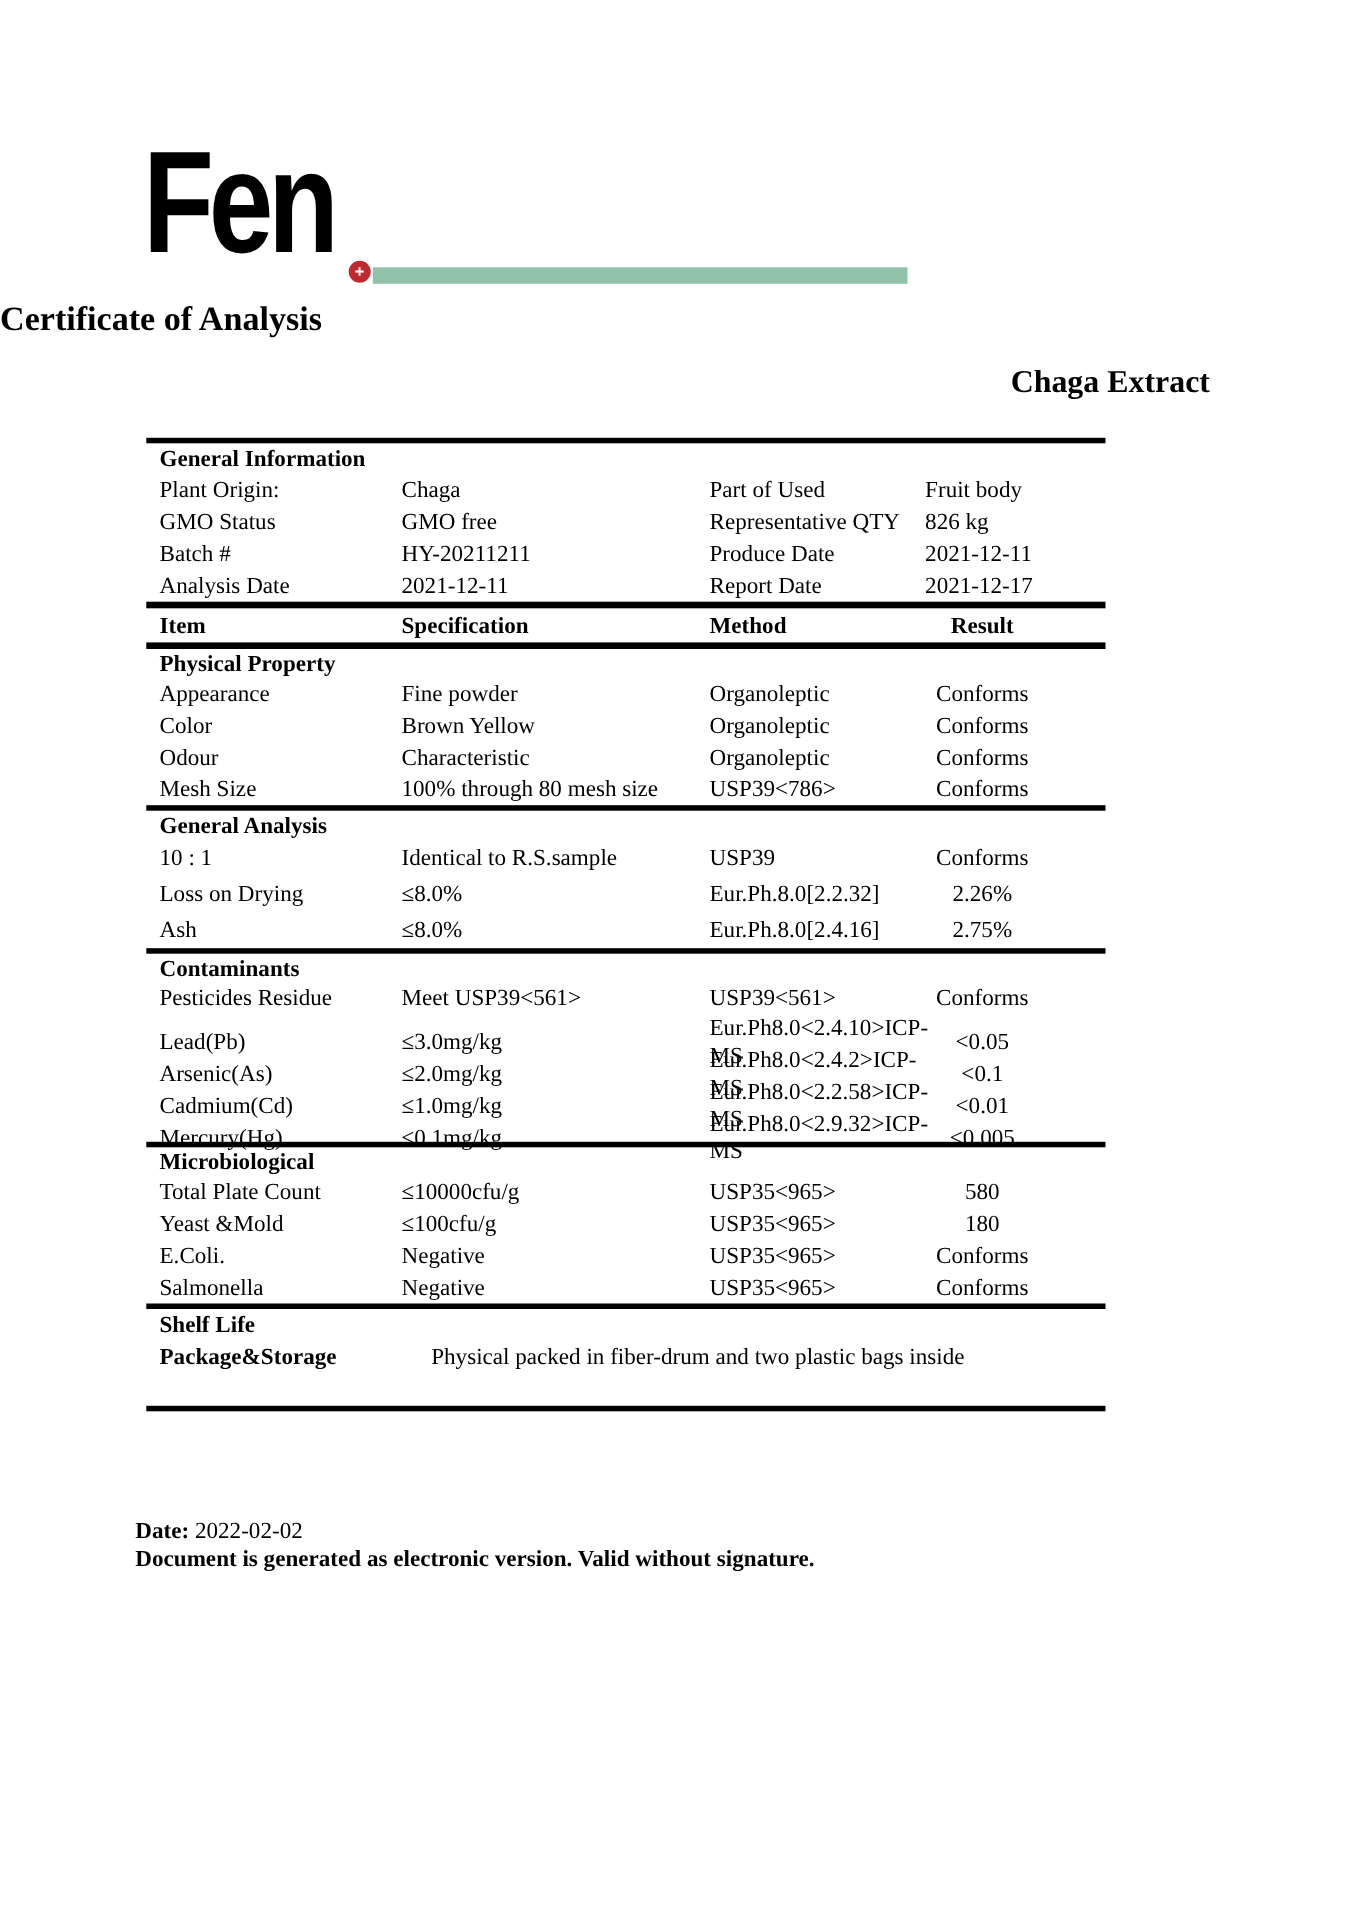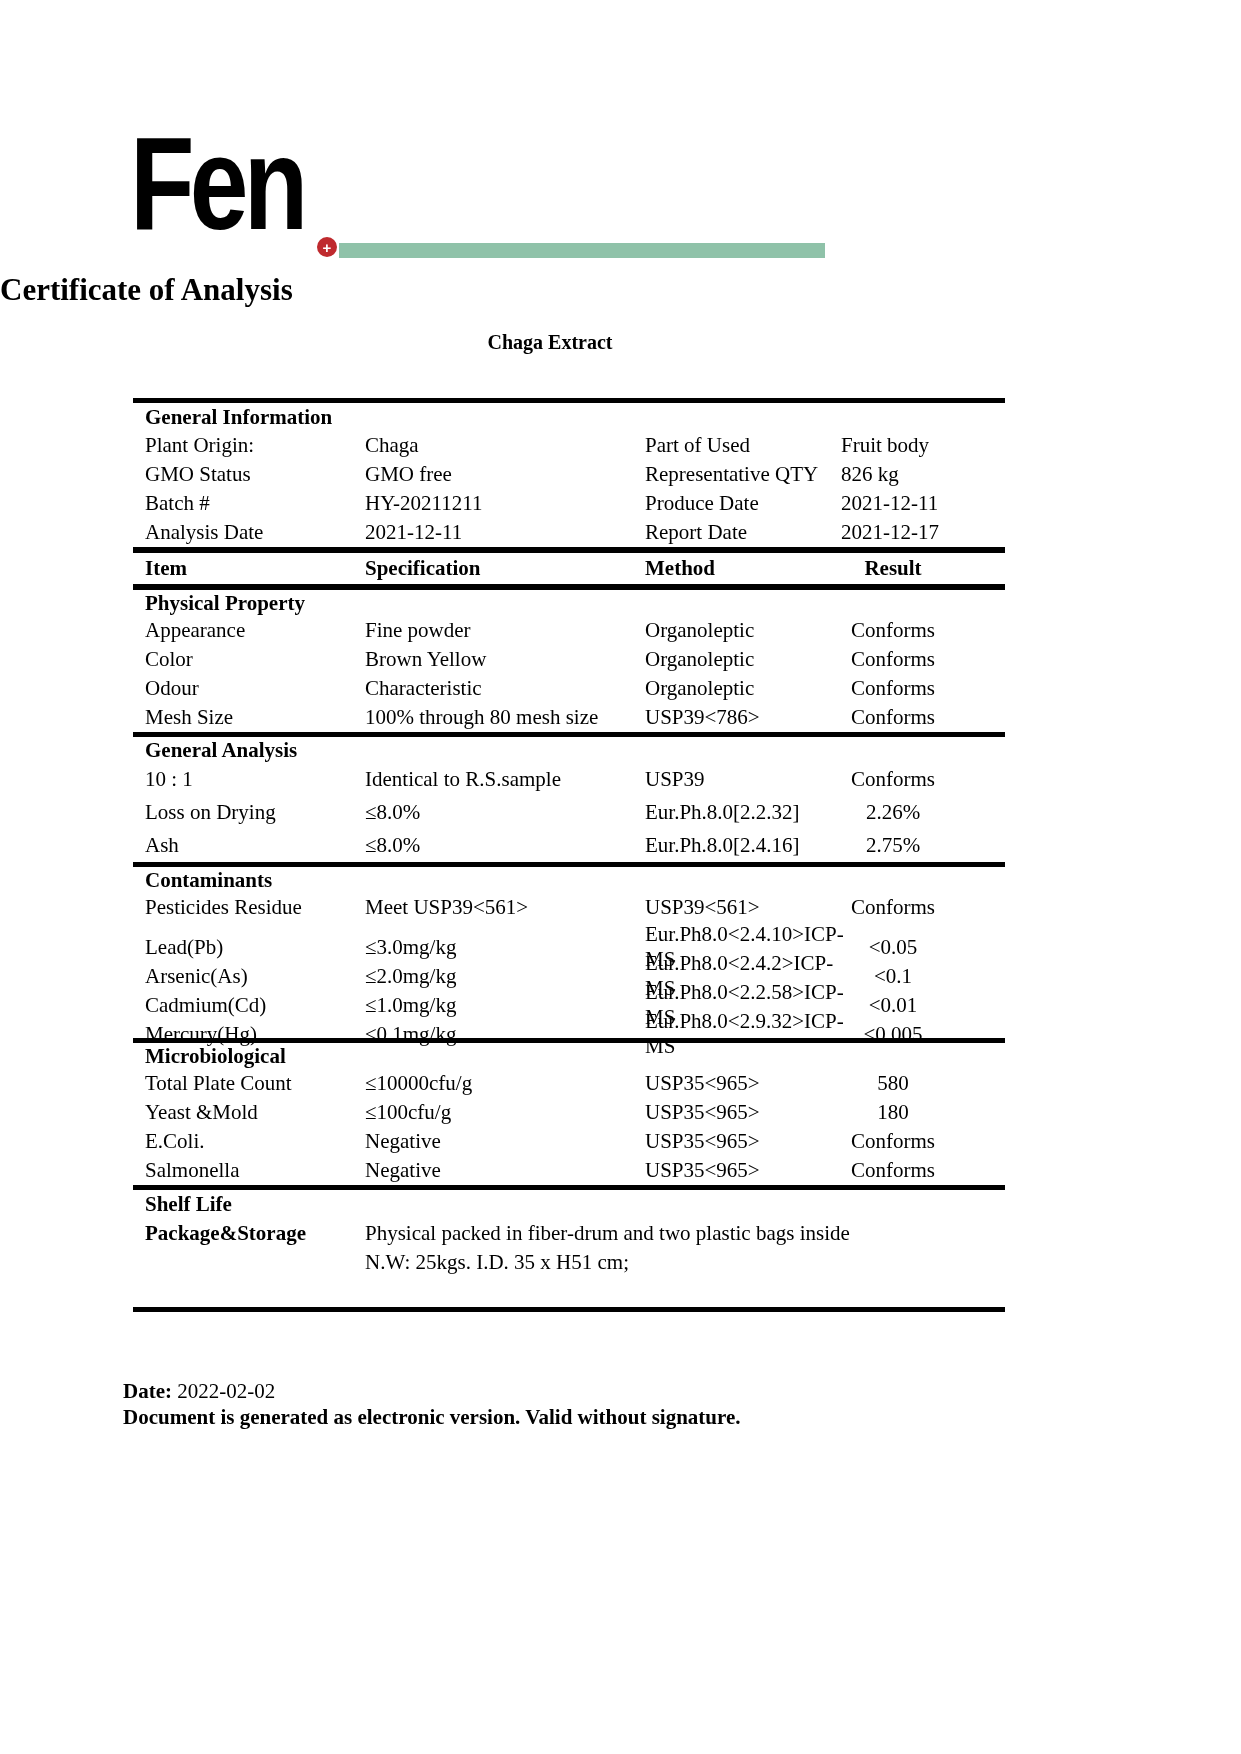--- a/index.html
+++ b/index.html
@@ -26,22 +26,22 @@
   .logo-bar{
     position:absolute;left:339px;top:243px;width:486px;height:15px;
     background:#8fc2a9;
   }
   
   .doc-title{
     position:absolute;left:0;top:272px;width:1100px;text-align:left;
     font-size:31px;font-weight:bold;
   }
   .doc-subtitle{
-    position:absolute;left:0;top:331px;width:1100px;text-align:center;
-    font-size:20px;font-weight:bold;
+    position:absolute;left:0;top:331px;width:1100px;text-align:right;
+    font-size:29px;font-weight:bold;
   }
   
   .coa-table{
     position:absolute;left:133px;top:398px;width:872px;
     font-size:21px;
   }
   .hline{height:5px;background:#000;}
   .hline.thick{height:6px;}
   .sec-heading{
     height:26px;display:flex;align-items:center;
@@ -53,21 +53,21 @@
     padding-left:12px;align-items:center;
   }
   .gi-row{height:29px;}
   .head-row{height:31px;font-weight:bold;}
   .head-row .c-result{text-align:center;}
   .t-row{height:29px;}
   .t-row.tall{height:33px;}
   .c-result{text-align:center;}
   .storage-row{
     display:grid;grid-template-columns:220px 1fr;
-    padding-left:12px;align-items:center;height:29px;
+    padding-left:12px;align-items:center;height:29px;gap:27px;
   }
   .storage-row .s-label{font-weight:bold;}
   .spacer{height:30px;}
   
   .footer{
     position:absolute;left:123px;top:1378px;width:900px;
     font-size:21px;line-height:26px;
   }
   .footer .bold{font-weight:bold;}
 </style>
@@ -237,24 +237,20 @@
 
   <div class="hline"></div>
 
   <div class="storage-row">
     <div class="s-label">Shelf Life</div>
   </div>
   <div class="storage-row">
     <div class="s-label">Package&amp;Storage</div>
     <div>Physical packed in fiber-drum and two plastic bags inside</div>
   </div>
-  <div class="storage-row">
-    <div class="s-label"></div>
-    <div>N.W: 25kgs. I.D. 35 x H51 cm;</div>
-  </div>
 
   <div class="spacer"></div>
   <div class="hline"></div>
 </div>
 
 <div class="footer">
   <div>
     <span class="bold">Date:</span>
     <span>2022-02-02</span>
   </div>

